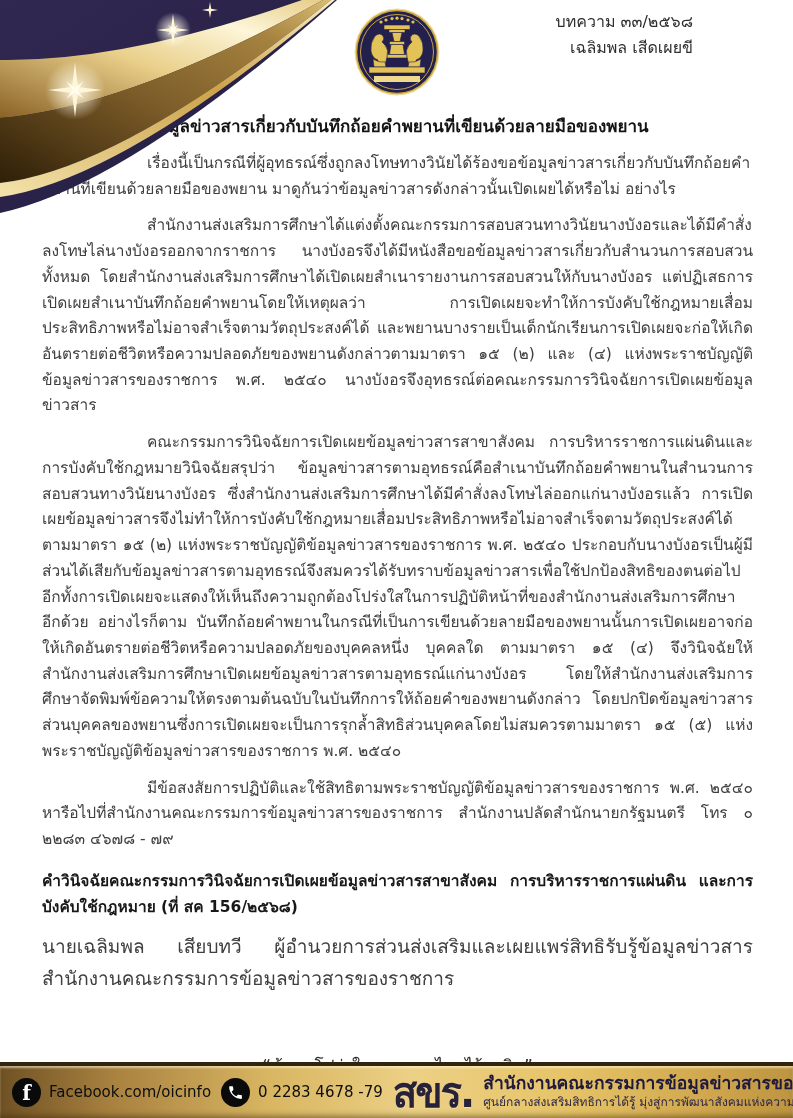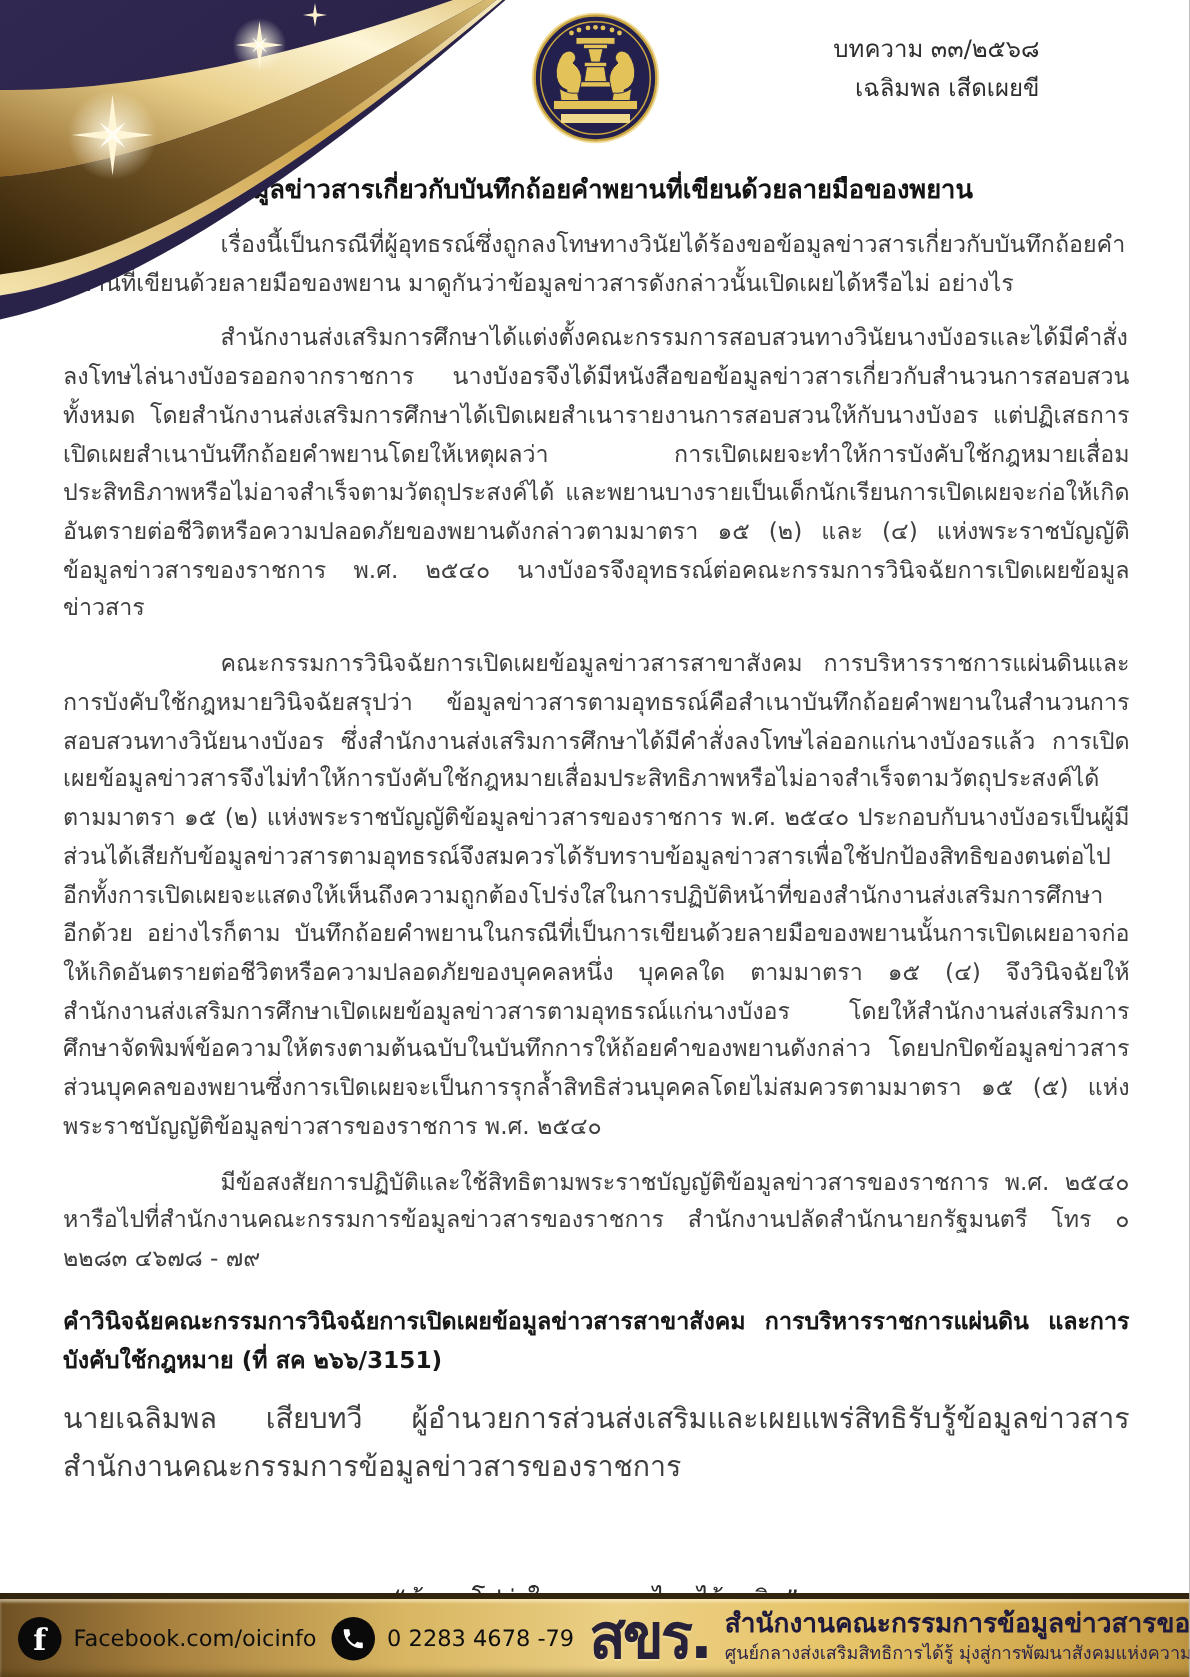--- a/index.html
+++ b/index.html
@@ -10,21 +10,21 @@
     background:#ffffff;
     overflow:hidden;
     font-family:"DejaVu Sans","Liberation Sans",sans-serif;
   }
   
   .decor{position:absolute;top:0;left:0;width:345px;height:218px;pointer-events:none;}
   
   .header{position:relative;height:102px;}
   .emblem{position:absolute;left:50%;top:7px;transform:translateX(-50%);}
   .header-meta{
-    position:absolute;top:20px;right:100px;
+    position:absolute;top:9px;right:100px;
     text-align:right;font-size:16px;line-height:1.6;color:#2e2e2e;
   }
   
   .content{padding:6px 40px 0 42px;}
   .doc-title{
     text-align:center;font-size:17px;font-weight:bold;color:#141414;
     margin:4px 0 12px 0;
   }
   p.body{
     font-size:15.5px;line-height:1.66;color:#3f3f3f;
@@ -174,21 +174,21 @@
       <div>เฉลิมพล เสีดเผยขี</div>
     </div>
   </div>
 
   <div class="content">
     <h1 class="doc-title">ข้อมูลข่าวสารเกี่ยวกับบันทึกถ้อยคำพยานที่เขียนด้วยลายมือของพยาน</h1>
     <p class="body">เรื่องนี้เป็นกรณีที่ผู้อุทธรณ์ซึ่งถูกลงโทษทางวินัยได้ร้องขอข้อมูลข่าวสารเกี่ยวกับบันทึกถ้อยคำพยานที่เขียนด้วยลายมือของพยาน มาดูกันว่าข้อมูลข่าวสารดังกล่าวนั้นเปิดเผยได้หรือไม่ อย่างไร</p>
     <p class="body">สำนักงานส่งเสริมการศึกษาได้แต่งตั้งคณะกรรมการสอบสวนทางวินัยนางบังอรและได้มีคำสั่งลงโทษไล่นางบังอรออกจากราชการ นางบังอรจึงได้มีหนังสือขอข้อมูลข่าวสารเกี่ยวกับสำนวนการสอบสวนทั้งหมด โดยสำนักงานส่งเสริมการศึกษาได้เปิดเผยสำเนารายงานการสอบสวนให้กับนางบังอร แต่ปฏิเสธการเปิดเผยสำเนาบันทึกถ้อยคำพยานโดยให้เหตุผลว่า การเปิดเผยจะทำให้การบังคับใช้กฎหมายเสื่อมประสิทธิภาพหรือไม่อาจสำเร็จตามวัตถุประสงค์ได้ และพยานบางรายเป็นเด็กนักเรียนการเปิดเผยจะก่อให้เกิดอันตรายต่อชีวิตหรือความปลอดภัยของพยานดังกล่าวตามมาตรา ๑๕ (๒) และ (๔) แห่งพระราชบัญญัติข้อมูลข่าวสารของราชการ พ.ศ. ๒๕๔๐ นางบังอรจึงอุทธรณ์ต่อคณะกรรมการวินิจฉัยการเปิดเผยข้อมูลข่าวสาร</p>
     <p class="body">คณะกรรมการวินิจฉัยการเปิดเผยข้อมูลข่าวสารสาขาสังคม การบริหารราชการแผ่นดินและการบังคับใช้กฎหมายวินิจฉัยสรุปว่า ข้อมูลข่าวสารตามอุทธรณ์คือสำเนาบันทึกถ้อยคำพยานในสำนวนการสอบสวนทางวินัยนางบังอร ซึ่งสำนักงานส่งเสริมการศึกษาได้มีคำสั่งลงโทษไล่ออกแก่นางบังอรแล้ว การเปิดเผยข้อมูลข่าวสารจึงไม่ทำให้การบังคับใช้กฎหมายเสื่อมประสิทธิภาพหรือไม่อาจสำเร็จตามวัตถุประสงค์ได้ตามมาตรา ๑๕ (๒) แห่งพระราชบัญญัติข้อมูลข่าวสารของราชการ พ.ศ. ๒๕๔๐ ประกอบกับนางบังอรเป็นผู้มีส่วนได้เสียกับข้อมูลข่าวสารตามอุทธรณ์จึงสมควรได้รับทราบข้อมูลข่าวสารเพื่อใช้ปกป้องสิทธิของตนต่อไป อีกทั้งการเปิดเผยจะแสดงให้เห็นถึงความถูกต้องโปร่งใสในการปฏิบัติหน้าที่ของสำนักงานส่งเสริมการศึกษาอีกด้วย อย่างไรก็ตาม บันทึกถ้อยคำพยานในกรณีที่เป็นการเขียนด้วยลายมือของพยานนั้นการเปิดเผยอาจก่อให้เกิดอันตรายต่อชีวิตหรือความปลอดภัยของบุคคลหนึ่ง บุคคลใด ตามมาตรา ๑๕ (๔) จึงวินิจฉัยให้สำนักงานส่งเสริมการศึกษาเปิดเผยข้อมูลข่าวสารตามอุทธรณ์แก่นางบังอร โดยให้สำนักงานส่งเสริมการศึกษาจัดพิมพ์ข้อความให้ตรงตามต้นฉบับในบันทึกการให้ถ้อยคำของพยานดังกล่าว โดยปกปิดข้อมูลข่าวสารส่วนบุคคลของพยานซึ่งการเปิดเผยจะเป็นการรุกล้ำสิทธิส่วนบุคคลโดยไม่สมควรตามมาตรา ๑๕ (๕) แห่งพระราชบัญญัติข้อมูลข่าวสารของราชการ พ.ศ. ๒๕๔๐</p>
     <p class="body">มีข้อสงสัยการปฏิบัติและใช้สิทธิตามพระราชบัญญัติข้อมูลข่าวสารของราชการ พ.ศ. ๒๕๔๐ หารือไปที่สำนักงานคณะกรรมการข้อมูลข่าวสารของราชการ สำนักงานปลัดสำนักนายกรัฐมนตรี โทร ๐ ๒๒๘๓ ๔๖๗๘ - ๗๙</p>
-    <p class="decision">คำวินิจฉัยคณะกรรมการวินิจฉัยการเปิดเผยข้อมูลข่าวสารสาขาสังคม การบริหารราชการแผ่นดิน และการบังคับใช้กฎหมาย (ที่ สค ๒๖๖/3151)</p>
+    <p class="decision">คำวินิจฉัยคณะกรรมการวินิจฉัยการเปิดเผยข้อมูลข่าวสารสาขาสังคม การบริหารราชการแผ่นดิน และการบังคับใช้กฎหมาย (ที่ สค 156/๒๕๖๘)</p>
     <p class="byline">นายเฉลิมพล เสียบทวี ผู้อำนวยการส่วนส่งเสริมและเผยแพร่สิทธิรับรู้ข้อมูลข่าวสาร สำนักงานคณะกรรมการข้อมูลข่าวสารของราชการ</p>
     <div class="quote">“ข้อมูลโปร่งใส ราชการไทยไร้ทุจริต”</div>
   </div>
 
   <div class="footer">
     <div class="f-item">
       <span class="f-ic">
           <span class="fb-f">f</span>
         </span>
       <span>Facebook.com/oicinfo</span>

